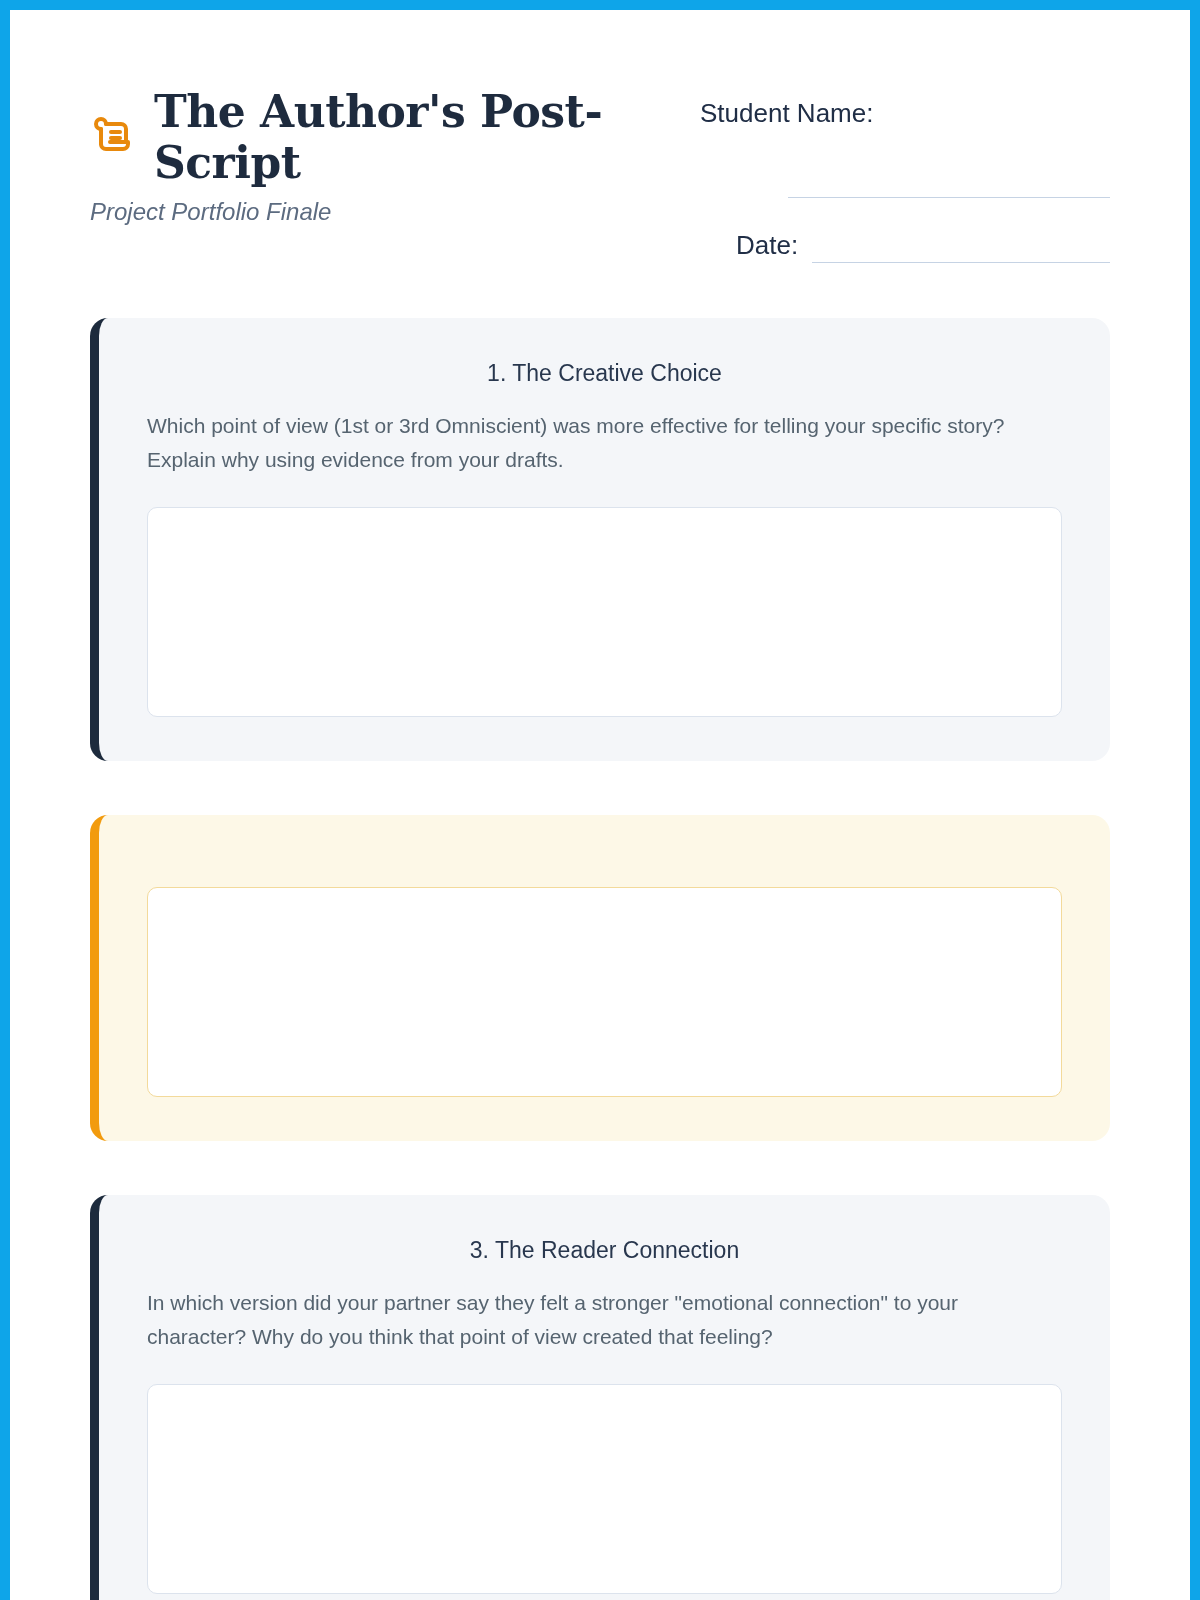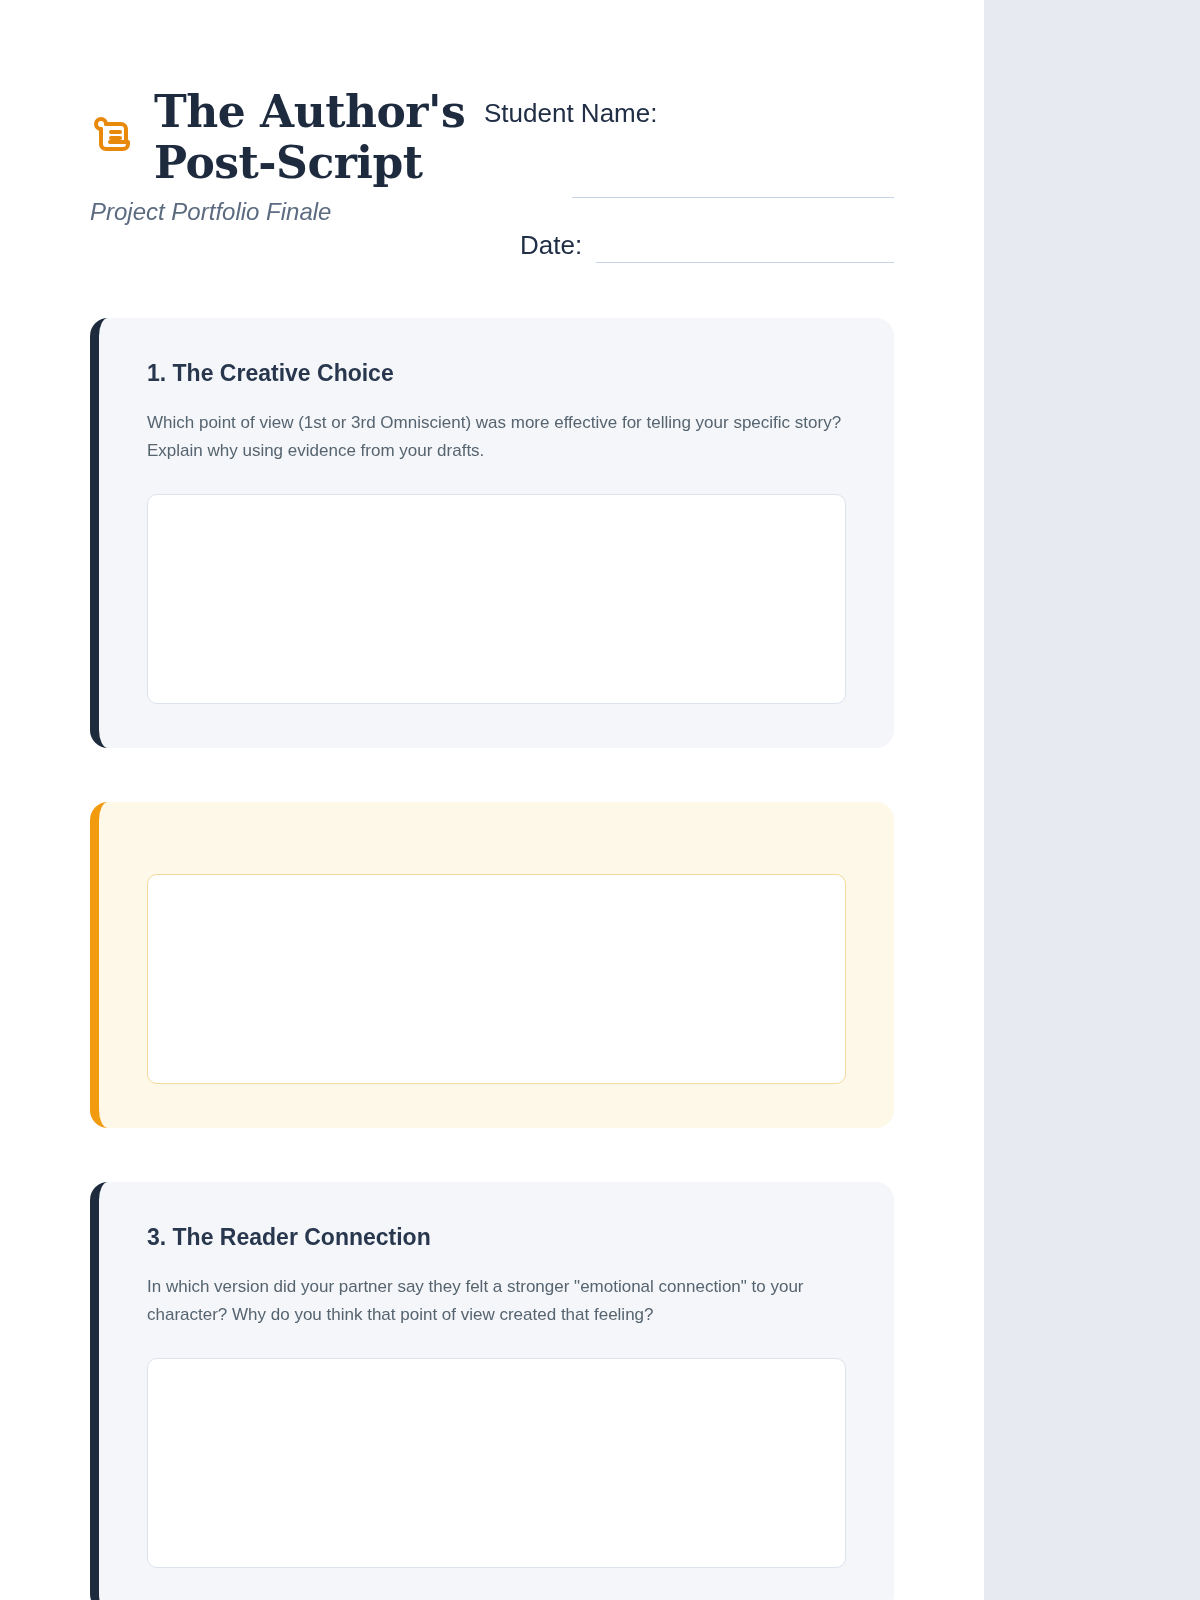--- a/index.html
+++ b/index.html
@@ -2,24 +2,24 @@
 <html><head>
 <meta charset="utf-8">
 <style>
   html, body { margin: 0; padding: 0; }
   body {
     font-family: "Liberation Sans", "DejaVu Sans", sans-serif;
     background: #e7ebf1;
   }
   .page {
     position: relative;
-    width: 984px;
+    width: 1200px;
     height: 1600px;
     box-sizing: border-box;
-    background: #ffffff;
+    background: #0ea5e9;
     padding: 10px 10px 0 10px;
     overflow: hidden;
   }
   .sheet {
     background: #ffffff;
     box-sizing: border-box;
     min-height: 1640px;
     padding: 76px 80px 40px 80px;
   }
 
@@ -88,27 +88,28 @@
   .card--navy {
     background: #f4f6f9;
     border-left: 9px solid #1d2b3d;
   }
   .card--amber {
     background: #fdf8e7;
     border-left: 9px solid #f29b0e;
   }
   .card-title {
     font-size: 23px;
-    font-weight: bold;
+    font-weight: normal;
     color: #28374e;
     margin: 0 0 22px 0;
+    text-align: center;
   }
   .card--amber .card-title { color: #a34b2a; }
   .card-prompt {
-    font-size: 17px;
+    font-size: 21px;
     line-height: 1.62;
     color: #566470;
     margin: 0;
   }
   .card-prompt .emphasis {
     font-weight: bold;
     text-decoration: underline;
     color: #4a5866;
   }
   .response-box {

